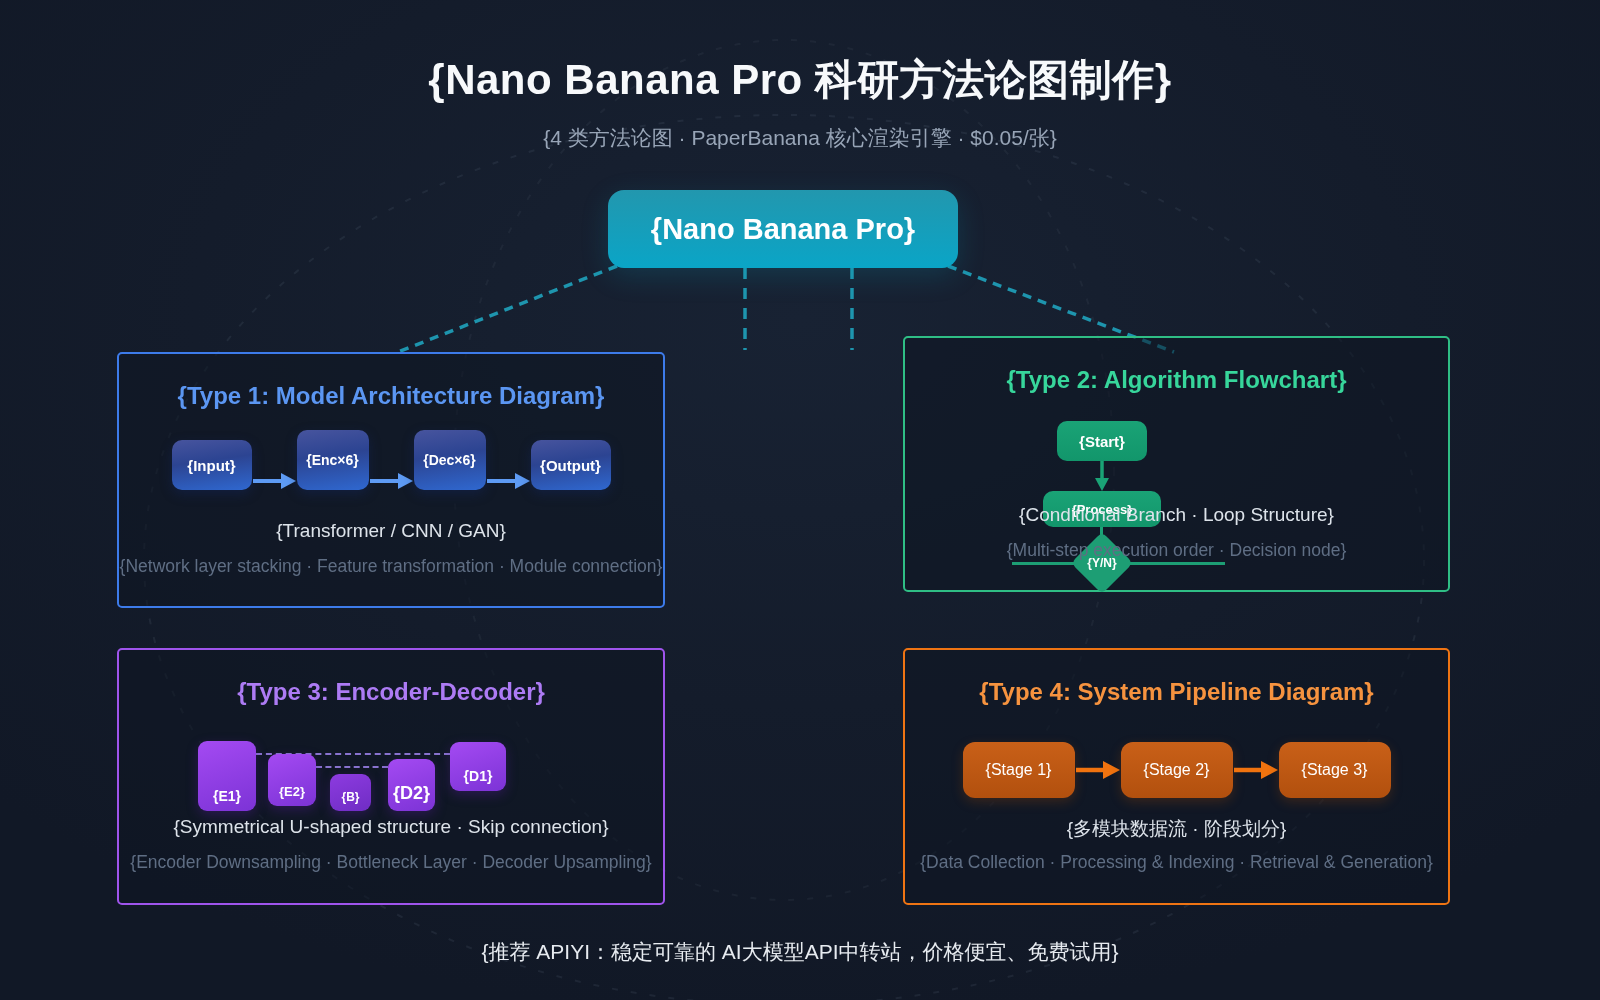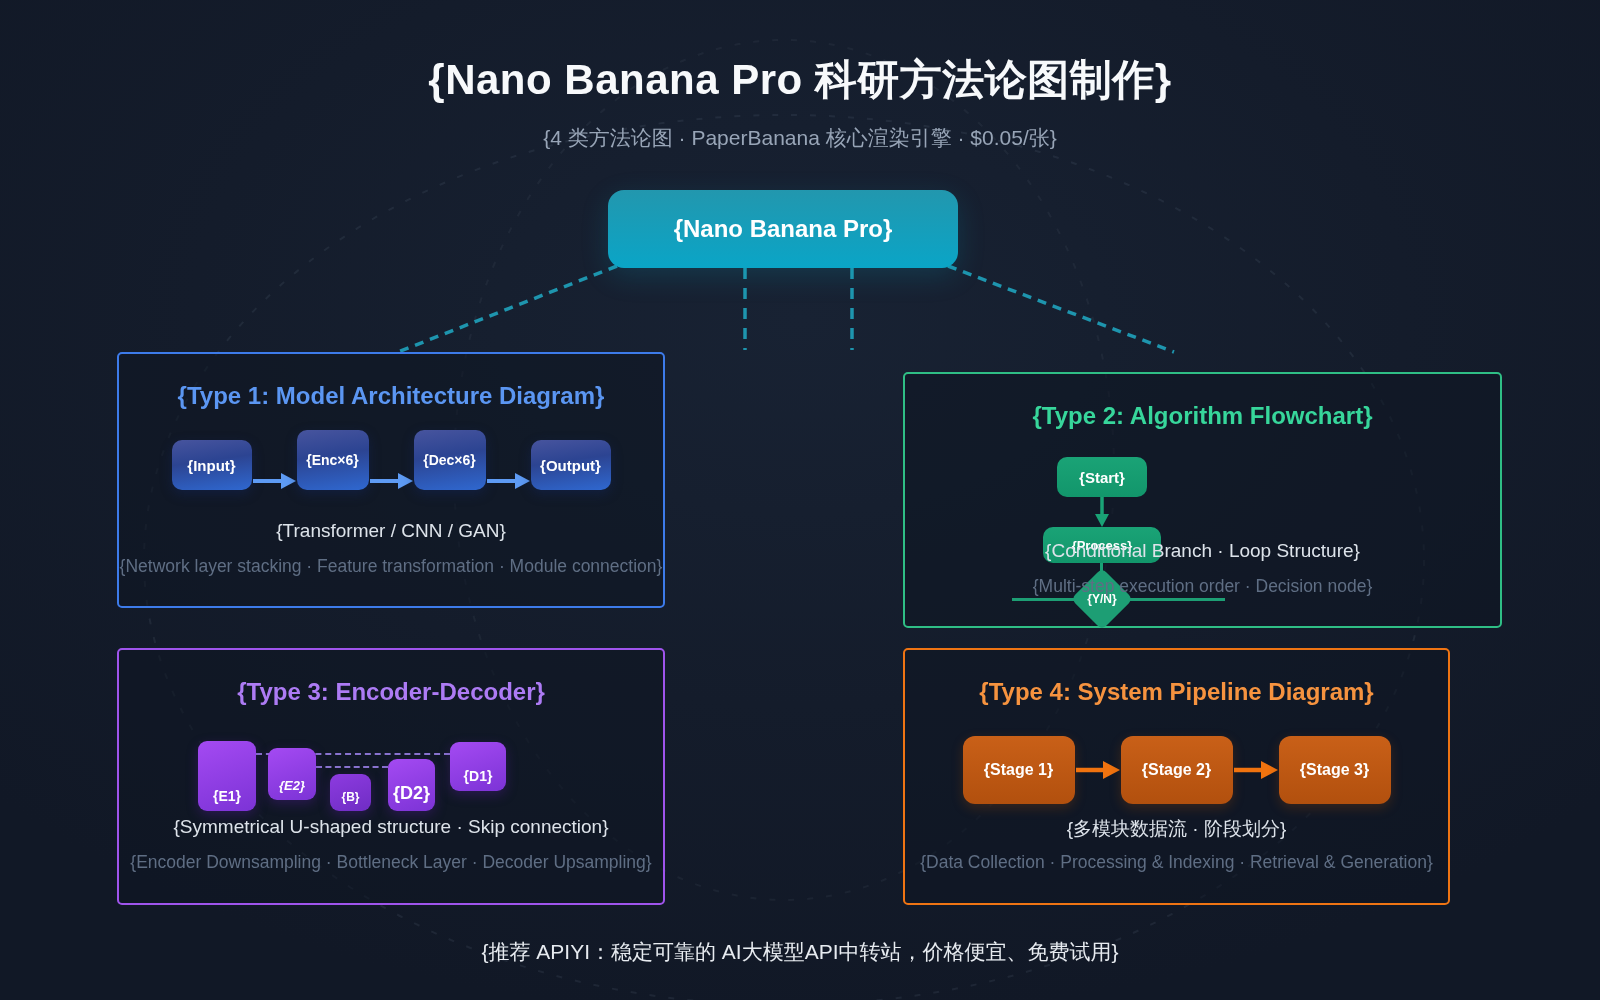--- a/index.html
+++ b/index.html
@@ -16,25 +16,25 @@
   .subtitle{
     position:absolute;top:124px;left:0;width:100%;text-align:center;
     font-size:21px;color:#98a5b7;
   }
   .root-node{
     position:absolute;left:608px;top:190px;width:350px;height:78px;border-radius:16px;
     background:linear-gradient(180deg,var(--root-gradient-top,#2297ae),var(--root-gradient-bottom,#0aa5c7));
     display:flex;align-items:center;justify-content:center;
     box-shadow:0 8px 28px rgba(10,165,199,.18);
   }
-  .root-node span{font-size:24px;font-weight:800;color:#ffffff;}
+  .root-node span{font-size:29px;font-weight:800;color:#ffffff;}
   svg.layer{position:absolute;left:0;top:0;pointer-events:none;}
   .card{position:absolute;border-radius:5px;background:rgba(14,21,35,.55);}
   .card.t1{left:117px;top:352px;width:548px;height:256px;border:2.5px solid var(--type1-accent,#3d7bea);}
-  .card.t2{left:903px;top:372px;width:599px;height:256px;border:2.5px solid var(--type2-accent,#2fbe85);text-decoration:underline;}
+  .card.t2{left:903px;top:336px;width:547px;height:256px;border:2.5px solid var(--type2-accent,#2fbe85);text-decoration:underline;}
   .card.t3{left:117px;top:648px;width:548px;height:257px;border:2.5px solid var(--type3-accent,#9f54ec);}
   .card.t4{left:903px;top:648px;width:547px;height:257px;border:2.5px solid var(--type4-accent,#ef7413);}
   .card-title{
     position:absolute;top:28px;left:50%;transform:translateX(-50%);white-space:nowrap;
     font-size:24px;font-weight:800;z-index:6;
   }
   .t1 .card-title{color:var(--type1-title,#5b96f2);}
   .t2 .card-title{color:var(--type2-title,#37d69b);}
   .t3 .card-title{color:var(--type3-title,#ad7bf4);}
   .t4 .card-title{color:var(--type4-title,#f6933f);}
@@ -73,32 +73,32 @@
   .proc-stub{position:absolute;left:195px;top:186px;width:3px;height:12px;background:#1aa376;z-index:1;}
   .arrow-down{position:absolute;left:189px;top:123px;z-index:2;}
   
   .pblock{
     position:absolute;border-radius:9px;display:flex;align-items:flex-end;justify-content:center;
     padding-bottom:7px;color:#fff;font-weight:700;z-index:2;
     background:linear-gradient(160deg,#a44af2,#7c33d6);
     box-shadow:0 4px 12px rgba(90,30,160,.35);
   }
   .pblock.e1{left:79px;top:91px;width:58px;height:70px;font-size:14px;}
-  .pblock.e2{left:149px;top:98px;width:48px;height:52px;font-size:13px;font-style:italic;}
+  .pblock.e2{left:149px;top:104px;width:48px;height:52px;font-size:13px;}
   .pblock.b{left:211px;top:124px;width:41px;height:37px;font-size:12px;background:linear-gradient(160deg,#8d3be0,#6f2dc4);}
   .pblock.d2{left:269px;top:109px;width:47px;height:52px;font-size:18px;}
   .pblock.d1{left:331px;top:92px;width:56px;height:49px;font-size:14px;}
   .skip1{position:absolute;left:137px;top:103px;width:194px;height:0;border-top:2px dashed rgba(167,139,250,.8);z-index:1;}
   .skip2{position:absolute;left:197px;top:116px;width:72px;height:0;border-top:2px dashed rgba(167,139,250,.8);z-index:1;}
   
   .stage-row{position:absolute;top:94px;left:0;width:100%;height:52px;display:flex;align-items:center;justify-content:center;}
   .onode{
-    width:112px;height:68px;border-radius:12px;display:flex;align-items:center;justify-content:center;
+    width:112px;height:56px;border-radius:12px;display:flex;align-items:center;justify-content:center;
     background:linear-gradient(180deg,#c96018,#b2500e);
-    color:#fff;font-size:16px;font-weight:700;box-shadow:0 4px 12px rgba(150,70,10,.3);
+    color:#fff;font-size:16px;font-weight:400;box-shadow:0 4px 12px rgba(150,70,10,.3);
   }
   .footer-note{
     position:absolute;top:938px;left:0;width:100%;text-align:center;
     font-size:21px;color:#e7ebf0;
   }
 </style>
 </head>
 <body>
 
 <div class="canvas">

